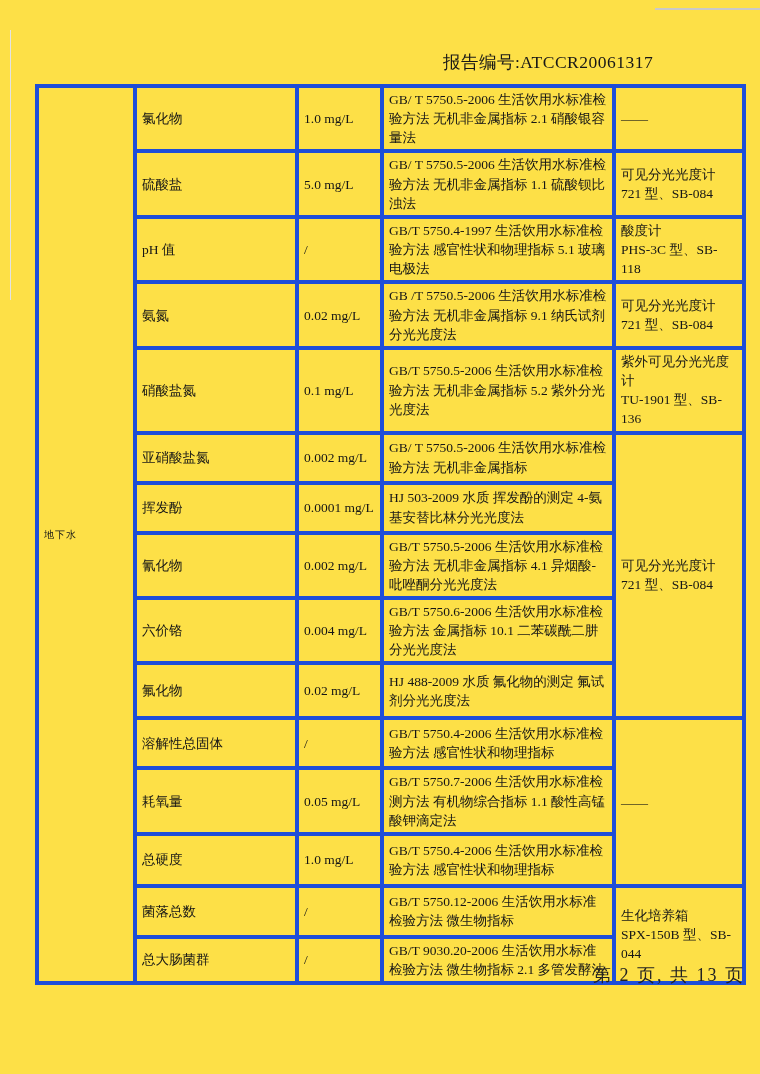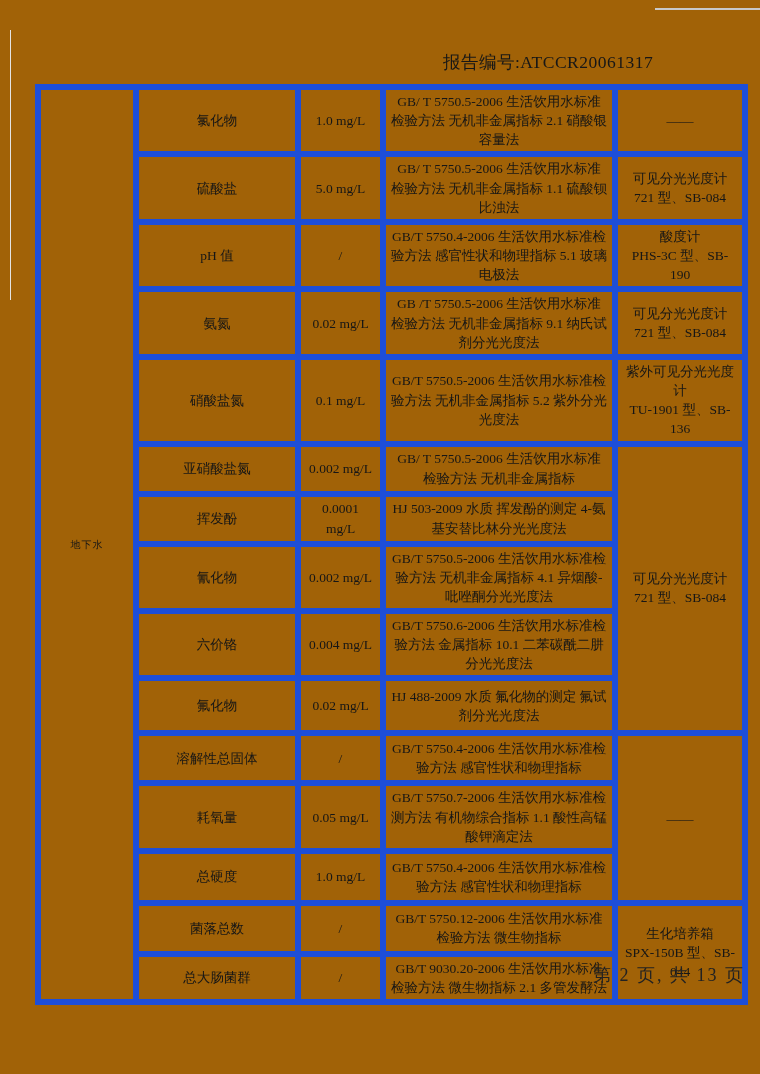--- a/index.html
+++ b/index.html
@@ -5,21 +5,21 @@
   html, body { margin: 0; padding: 0; }
   body {
     font-family: "Liberation Serif", "DejaVu Serif", serif;
     background: #e9e9e9;
   }
   .page {
     position: relative;
     width: 760px;
     height: 1074px;
     margin: 0 auto;
-    background: #a16207;
+    background: #fde047;
     color: #1c1c1c;
     overflow: hidden;
   }
   
   .artifact-top {
     position: absolute;
     top: 8px; left: 655px;
     width: 105px; height: 2px;
     background: #c9c9c9;
   }
@@ -41,22 +41,21 @@
     position: absolute;
     top: 84px; left: 35px;
     width: 707px;
     border-collapse: collapse;
     table-layout: fixed;
     border: 2px solid #353535;
     font-size: 13.5px;
     color: #161616;
   }
   table.report-table td {
-    border: 6px solid #1d4ed8;
-    text-align: center;
+    border: 4px solid #1d4ed8;
     vertical-align: middle;
     padding: 2px 5px;
     line-height: 1.42;
     overflow: hidden;
   }
   td.cat-cell { font-size: 10px; letter-spacing: 1px; }
   td.method-cell { padding: 2px 7px; }
   td.equip-cell { white-space: pre-line; }
   .footer {
     position: absolute;
@@ -97,23 +96,23 @@
       <tr style="height:63px">
         <td>硫酸盐</td>
         <td>5.0 mg/L</td>
         <td class="method-cell">GB/ T 5750.5-2006 生活饮用水标准检验方法 无机非金属指标 1.1 硫酸钡比浊法</td>
         <td class="equip-cell">可见分光光度计
 721 型、SB-084</td>
       </tr>
       <tr style="height:55px">
         <td>pH 值</td>
         <td>/</td>
-        <td class="method-cell">GB/T 5750.4-2006 生活饮用水标准检验方法 感官性状和物理指标 5.1 玻璃电极法</td>
+        <td class="method-cell">GB/T 5750.4-1997 生活饮用水标准检验方法 感官性状和物理指标 5.1 玻璃电极法</td>
         <td class="equip-cell">酸度计
-PHS-3C 型、SB-190</td>
+PHS-3C 型、SB-118</td>
       </tr>
       <tr style="height:65px">
         <td>氨氮</td>
         <td>0.02 mg/L</td>
         <td class="method-cell">GB /T 5750.5-2006 生活饮用水标准检验方法 无机非金属指标 9.1 纳氏试剂分光光度法</td>
         <td class="equip-cell">可见分光光度计
 721 型、SB-084</td>
       </tr>
       <tr style="height:55px">
         <td>硝酸盐氮</td>

